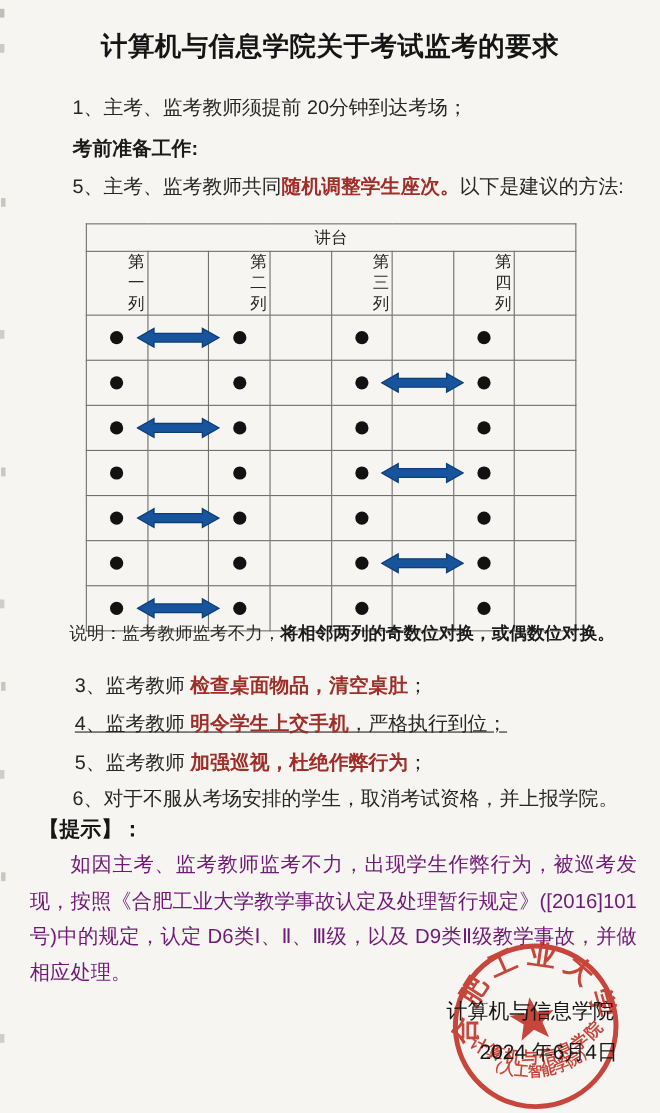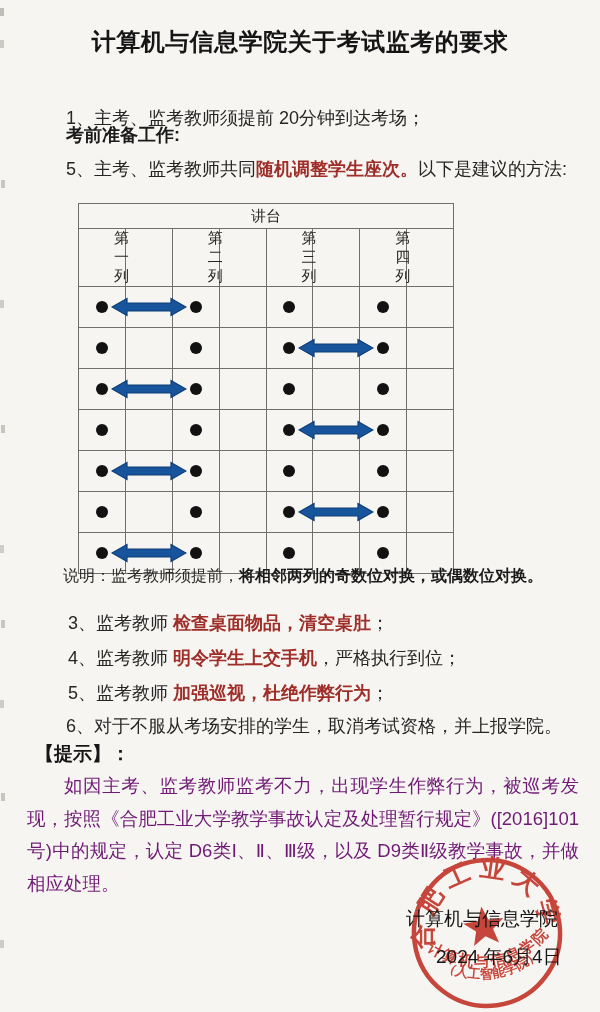--- a/index.html
+++ b/index.html
@@ -18,21 +18,21 @@
     letter-spacing:0.5px;
   }
   .body-line{font-size:18px;color:#262626;}
   .bold{font-weight:700;color:#1b1b1b;}
   .seg-red{color:#9f2d28;font-weight:700;}
   .seg-bold{font-weight:700;color:#1b1b1b;}
 
   
   table.seating{
     position:absolute;left:78px;top:203px;
-    width:376px;border-collapse:collapse;table-layout:fixed;
+    width:446px;border-collapse:collapse;table-layout:fixed;
     background:transparent;
   }
   table.seating td{
     border:1px solid #6f6f6c;
     text-align:center;vertical-align:middle;
     padding:0;font-size:15px;color:#262626;
   }
   td.podium-cell{height:24px;font-size:16px;}
   tr.label-row td{height:39px;padding-left:35px;}
   tr.seat-row td{height:40px;position:relative;}
@@ -70,21 +70,21 @@
 </style>
 </head>
 <body>
 
 <div id="page">
 
   <div class="edge-marks"></div>
 
   <div class="abs doc-title">计算机与信息学院关于考试监考的要求</div>
 
-  <div class="abs body-line" style="left:66px;top:86px;margin-top:20px;"><span>1、主考、监考教师须提前 20分钟到达考场；</span></div>
+  <div class="abs body-line" style="left:66px;top:86px;"><span>1、主考、监考教师须提前 20分钟到达考场；</span></div>
 
   <div class="abs body-line bold" style="left:66px;top:123px;">考前准备工作:</div>
 
   <div class="abs body-line" style="left:66px;top:157px;"><span>5、主考、监考教师共同</span><span class="seg-red">随机调整学生座次。</span><span>以下是建议的方法:</span></div>
 
   <table class="seating">
     <tbody>
       <tr>
         <td colspan="8" class="podium-cell">讲台</td>
       </tr>
@@ -250,24 +250,24 @@
           </td>
           <td></td>
           <td>
             <div class="dot"></div>
           </td>
           <td></td>
         </tr>
       </tbody>
   </table>
 
-  <div class="abs note-line" style="left:63px;top:566px;"><span>说明：监考教师须提前，</span><span class="seg-bold">将相邻两列的奇数位对换，或偶数位对换。</span></div>
+  <div class="abs note-line" style="left:63px;top:566px;"><span>说明：监考教师监考不力，</span><span class="seg-bold">将相邻两列的奇数位对换，或偶数位对换。</span></div>
 
   <div class="abs body-line" style="left:68px;top:611px;"><span>3、监考教师 </span><span class="seg-red">检查桌面物品，清空桌肚</span><span>；</span></div>
-  <div class="abs body-line" style="left:68px;top:646px;"><span>4、监考教师 </span><span class="seg-red">明令学生上交手机</span><span>，严格执行到位；</span></div>
+  <div class="abs body-line" style="left:68px;top:646px;text-decoration:underline;"><span>4、监考教师 </span><span class="seg-red">明令学生上交手机</span><span>，严格执行到位；</span></div>
   <div class="abs body-line" style="left:68px;top:681px;text-align:right;"><span>5、监考教师 </span><span class="seg-red">加强巡视，杜绝作弊行为</span><span>；</span></div>
   <div class="abs body-line" style="left:66px;top:714px;"><span>6、对于不服从考场安排的学生，取消考试资格，并上报学院。</span></div>
 
   <div class="abs tip-heading" style="left:35px;top:741px;">【提示】：</div>
 
   <div class="tip-body">如因主考、监考教师监考不力，出现学生作弊行为，被巡考发现，按照《合肥工业大学教学事故认定及处理暂行规定》([2016]101号)中的规定，认定 D6类Ⅰ、Ⅱ、Ⅲ级，以及 D9类Ⅱ级教学事故，并做相应处理。</div>
 
   <div class="stamp-box">
     <svg width="164" height="164" viewBox="0 0 164 164">
       <defs>

